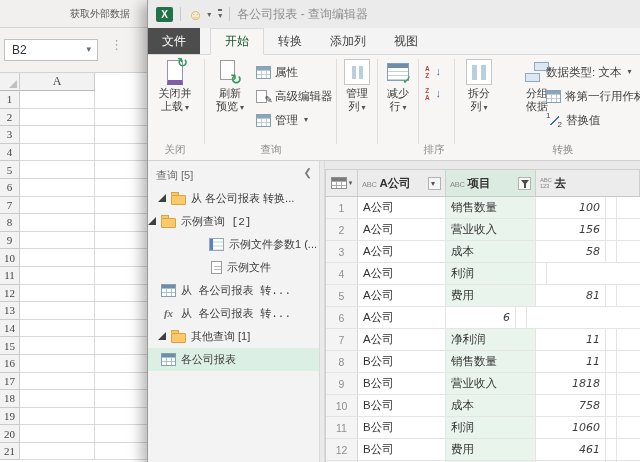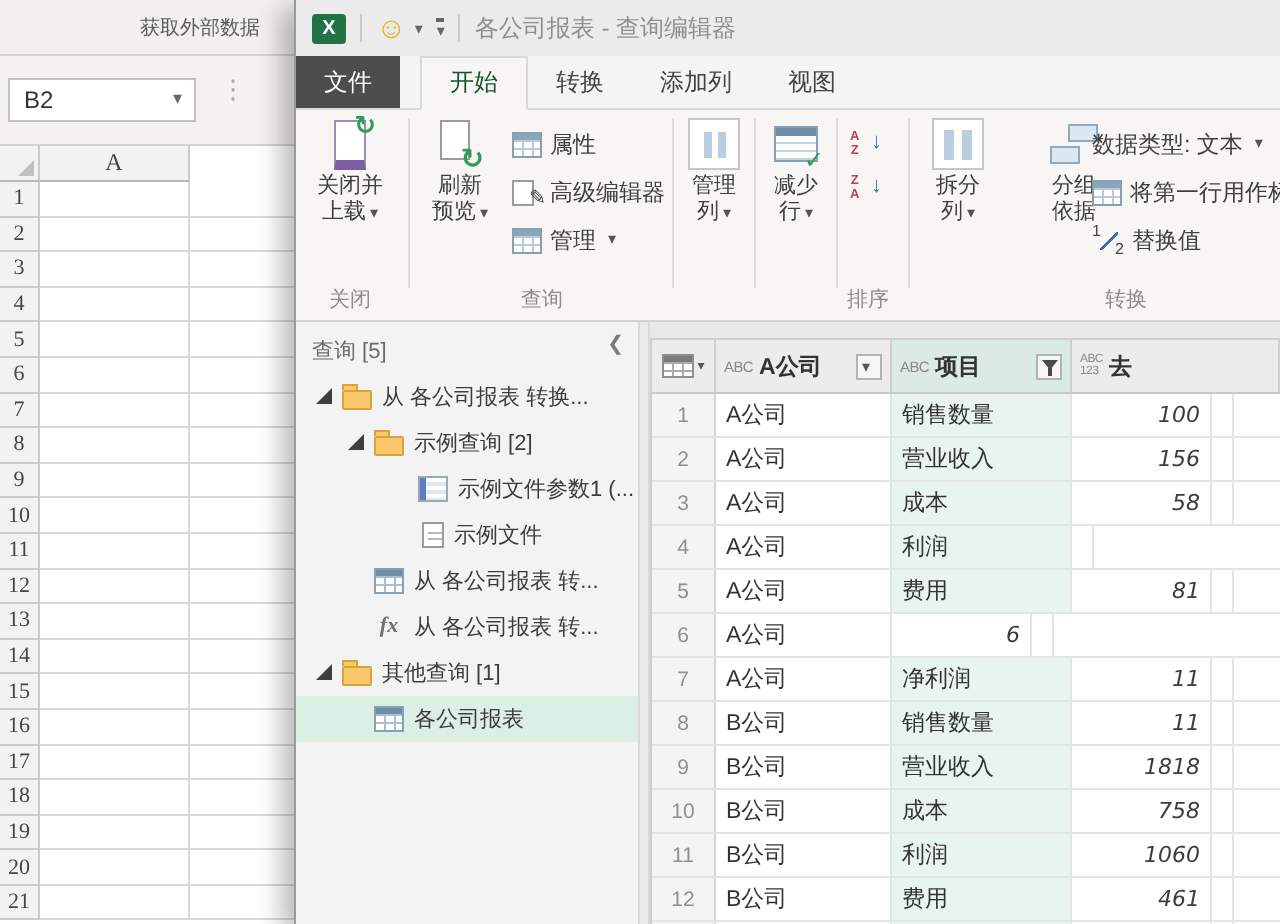--- a/index.html
+++ b/index.html
@@ -71,21 +71,21 @@
   .sorticon{position:relative;width:18px;height:15px;flex:none;}
   .sorticon::before{content:attr(data-letters);white-space:pre;position:absolute;left:1px;top:0;font-size:6.5px;line-height:7px;color:#c04343;font-weight:bold;}
   .sorticon::after{content:"\2193";position:absolute;right:1px;top:0;font-size:11px;color:#4a72b8;line-height:13px;}
   
   .content{position:absolute;left:0;top:161px;right:0;bottom:0;background:#e9e9e9;}
   .qpane{position:absolute;left:0;top:0;width:171px;bottom:0;background:#f3f3f3;overflow:hidden;}
   .qhead{position:relative;height:26px;font-size:11px;color:#6b6b6b;display:flex;align-items:center;padding:2px 8px 0;box-sizing:border-box;}
   .qcollapse{position:absolute;right:7px;top:7px;font-size:10px;color:#7a7a7a;line-height:1;}
   .qitem{height:23px;display:flex;align-items:center;font-size:11px;color:#3c3c3c;white-space:nowrap;overflow:hidden;}
   .qitem.lvl1{padding-left:10px;}
-  .qitem.lvl2{padding-left:26px;}
+  .qitem.lvl2{font-family:Liberation Mono, monospace;}
   .qitem.lvl3{padding-left:48px;}
   .qitem.selected{background:#dcefe4;}
   .exp{width:10px;height:9px;flex:none;}
   .exp::before{content:"";display:block;width:0;height:0;border:4px solid transparent;border-right-color:#3f3f3f;border-bottom-color:#3f3f3f;}
   .ic{width:15px;height:13px;margin:0 5px 0 3px;flex:none;position:relative;box-sizing:border-box;}
   .ic-folder{height:10px;margin-top:2px;background:#fbc96b;border:1px solid #d8a43e;border-radius:1px;}
   .ic-folder::before{content:"";position:absolute;top:-4px;left:-1px;width:6px;height:2px;background:#fbc96b;border:1px solid #d8a43e;border-bottom:none;}
   .ic-table{border:1px solid #86a0b4;background:linear-gradient(#6d8ea6 0 3px,rgba(0,0,0,0) 3px),
     repeating-linear-gradient(to right,rgba(0,0,0,0) 0 4px,#a9bfd0 4px 5px),
     repeating-linear-gradient(to bottom,rgba(0,0,0,0) 0 3px,#a9bfd0 3px 4px),#fff;}

